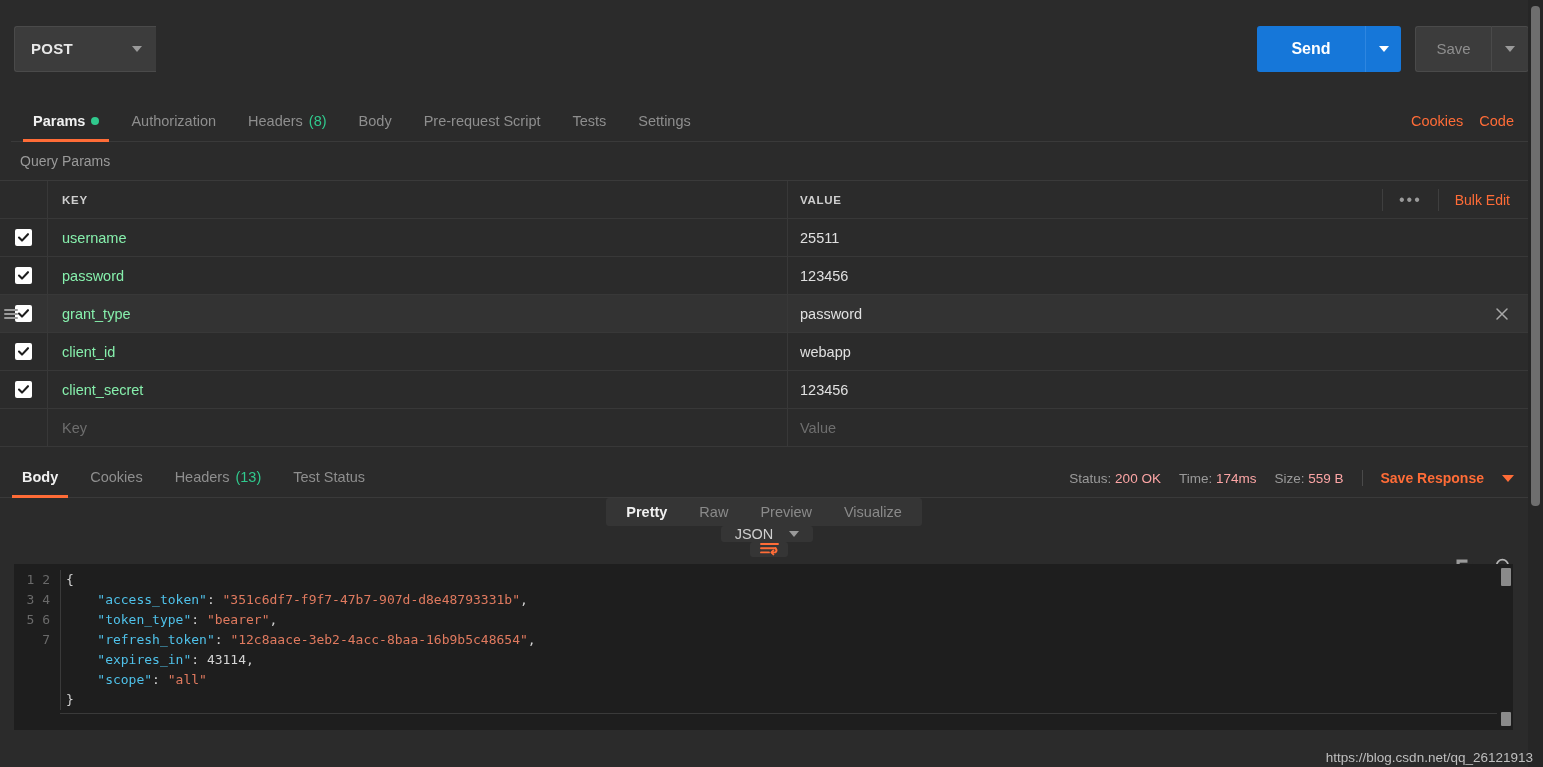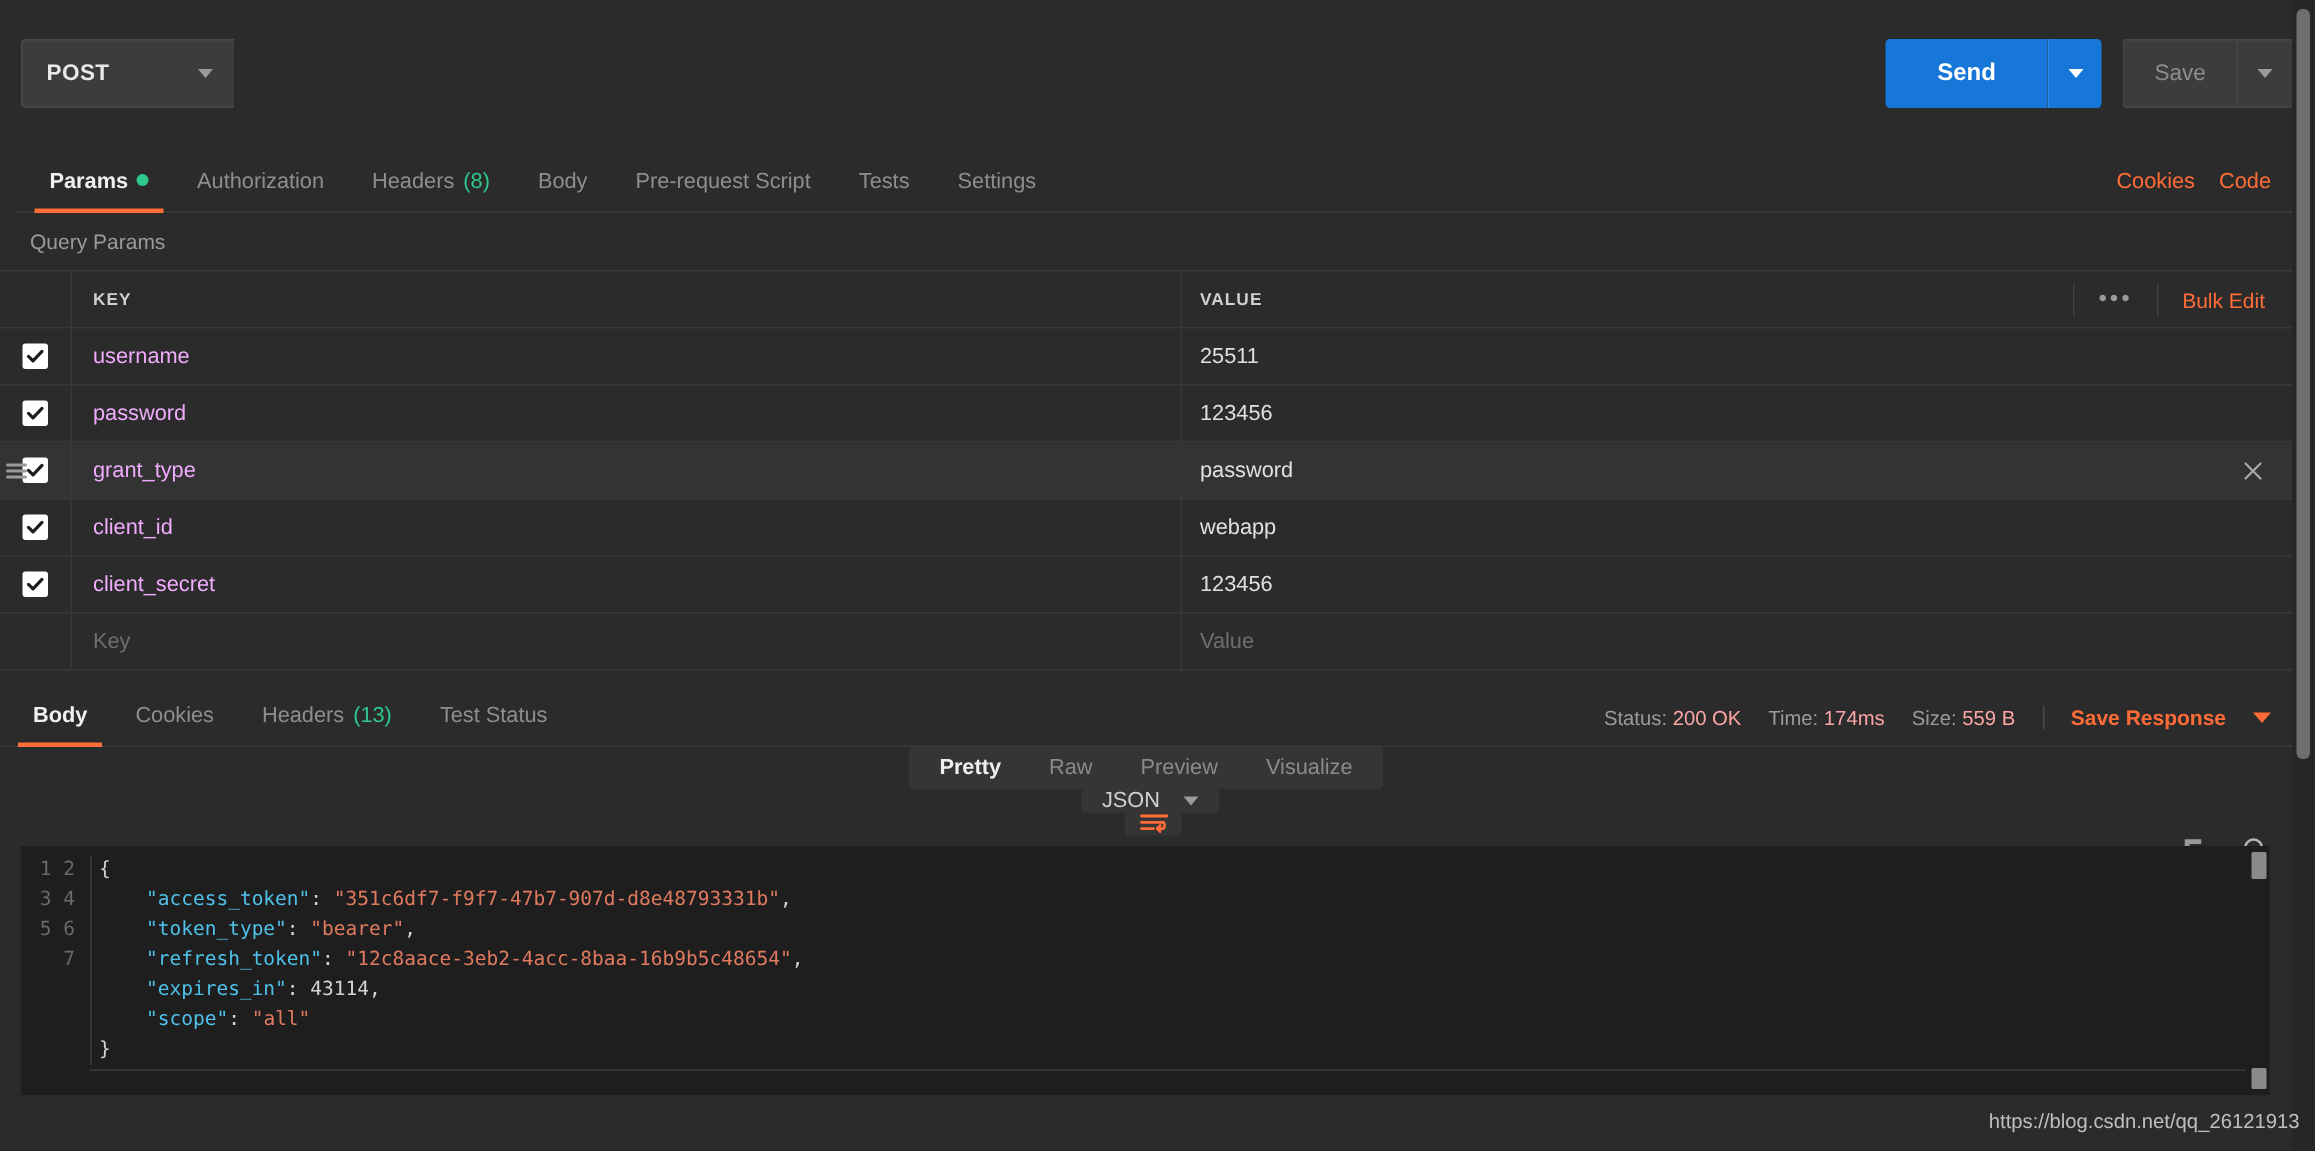--- a/index.html
+++ b/index.html
@@ -172,21 +172,21 @@
     background: #ffffff;
     display: flex; align-items: center; justify-content: center;
     cursor: pointer;
   }
   .cbox svg { display: block; }
   .pcell-key {
     flex: 0 0 740px; width: 740px;
     display: flex; align-items: center;
     padding-left: 14px;
     border-right: 1px solid #383838;
-    font-size: 14.5px; color: #f0abfc;
+    font-size: 14.5px; color: #86efac;
   }
   .pcell-val {
     flex: 1 1 auto;
     display: flex; align-items: center;
     padding-left: 12px;
     font-size: 14.5px; color: #e0e0e0;
     min-width: 0;
   }
   .prow.head .pcell-key, .prow.head .pcell-val {
     font-size: 11.5px; font-weight: bold; color: #cfcfcf; letter-spacing: .7px;
@@ -313,21 +313,21 @@
   
   .right-scroll-track {
     position: absolute; right: 0; top: 0; width: 15px; bottom: 0;
     background: #262626;
   }
   .right-scroll-thumb {
     position: absolute; right: 3px; top: 6px; width: 9px; height: 500px;
     background: #6e6e6e; border-radius: 4px;
   }
   .watermark {
-    position: absolute; right: 10px; bottom: 12px;
+    position: absolute; right: 10px; bottom: 2px;
     font-size: 13.5px; color: #bfbfbf;
     font-family: "Liberation Sans", sans-serif;
   }
   .bottom-strip {
     position: absolute; left: 0; right: 0; bottom: 0; height: 37px;
     background: #2b2b2b;
   }
 </style>
 </head>
 <body>

